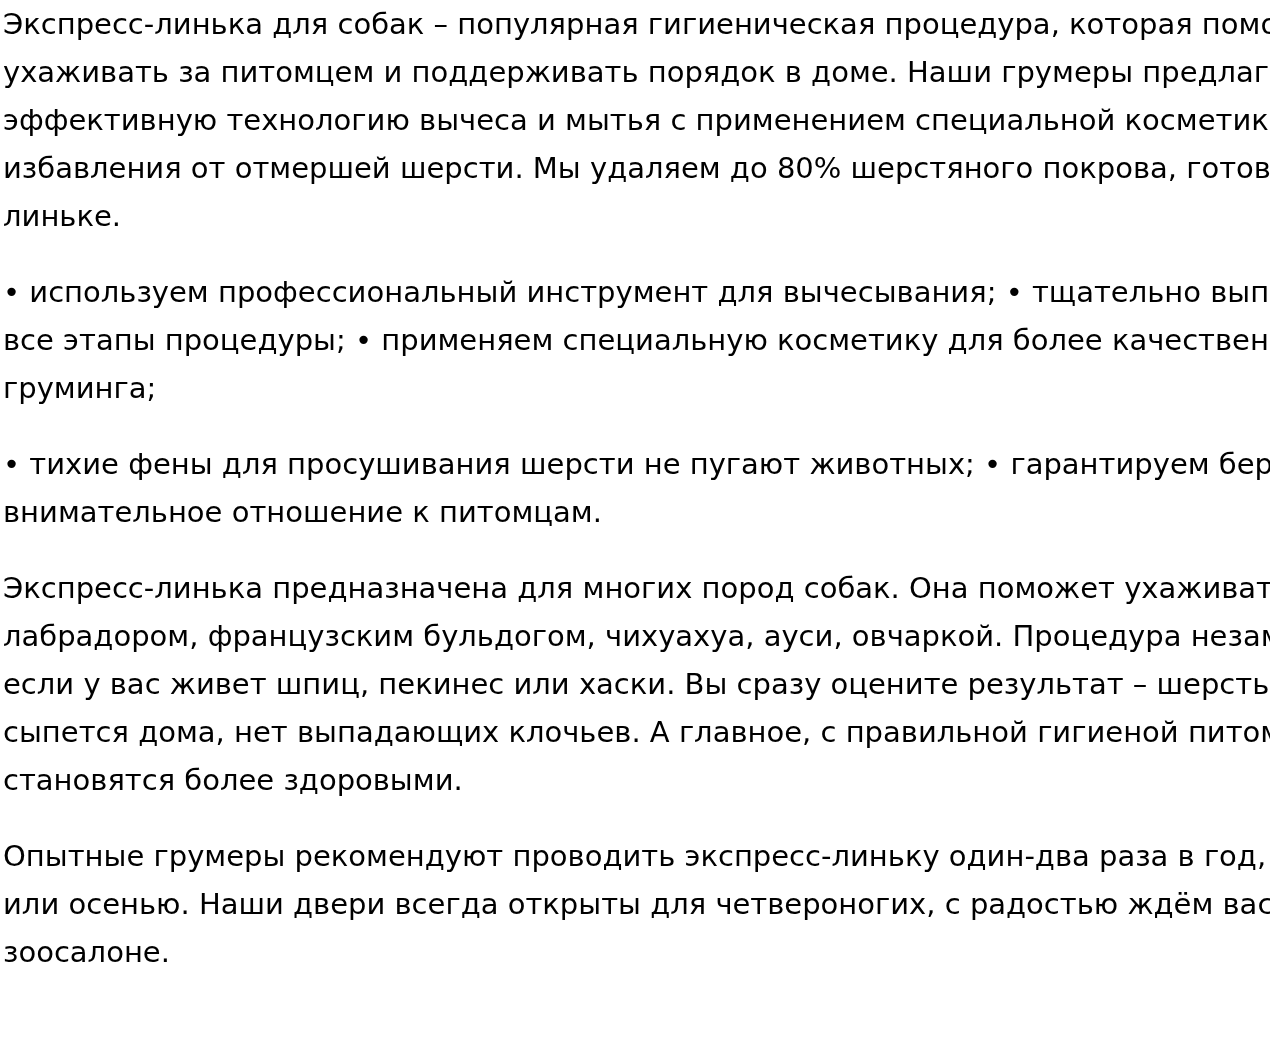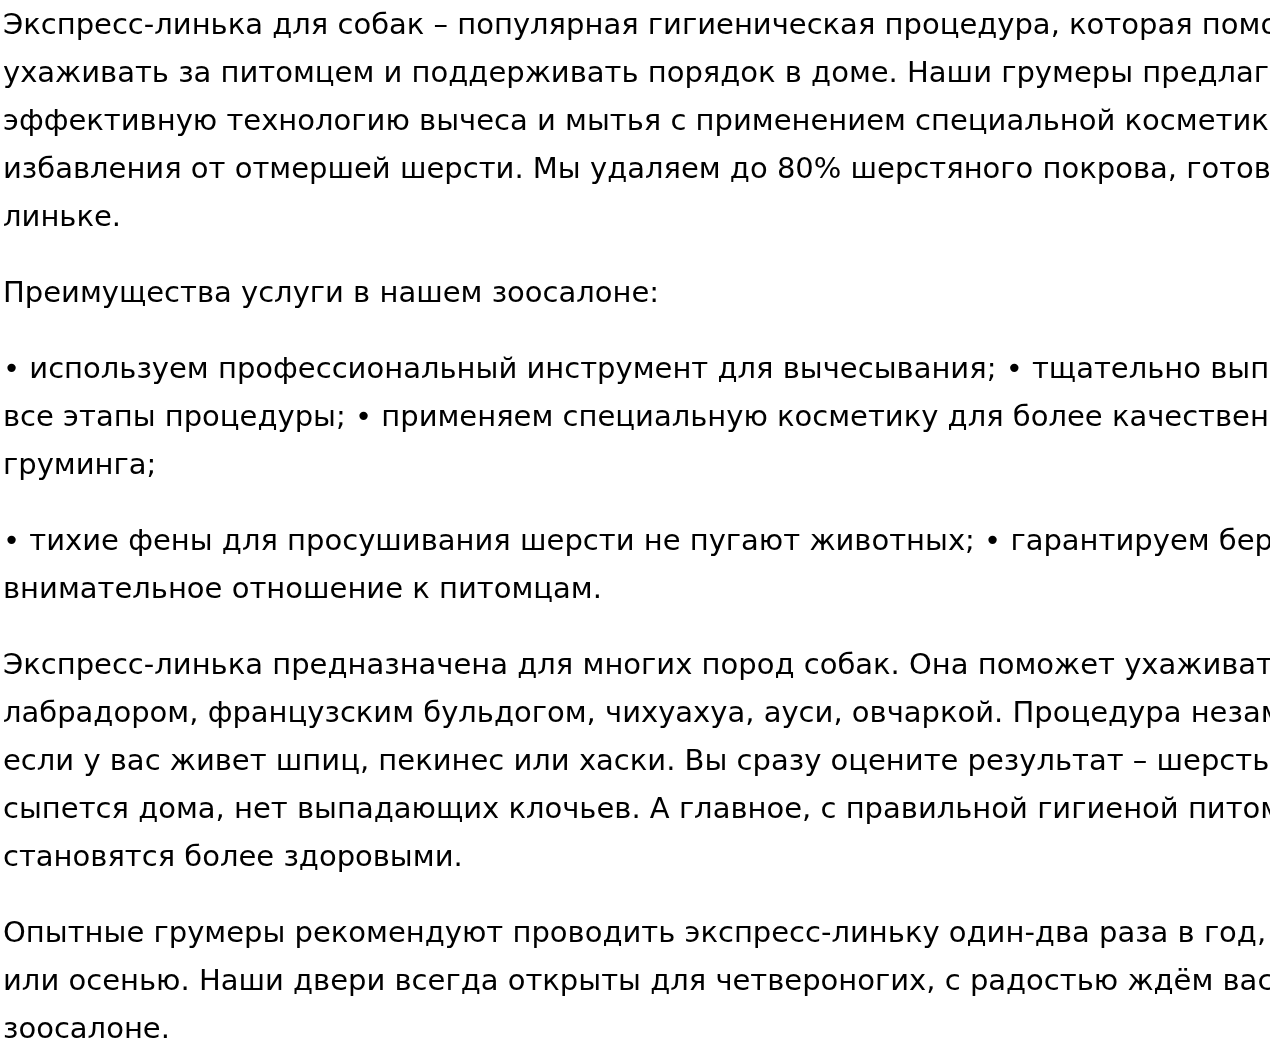--- a/index.html
+++ b/index.html
@@ -32,21 +32,20 @@
 </head>
 <body>
 
 <main class="doc">
   <p class="para">Экспресс-линька для собак – популярная гигиеническая процедура, которая помогает
 ухаживать за питомцем и поддерживать порядок в доме. Наши грумеры предлагают
 эффективную технологию вычеса и мытья с применением специальной косметики для
 избавления от отмершей шерсти. Мы удаляем до 80% шерстяного покрова, готового к
 линьке.</p>
 
-  <p class="para">Преимущества услуги в нашем зоосалоне:</p>
 
   <p class="para">• используем профессиональный инструмент для вычесывания; • тщательно выполняем
 все этапы процедуры; • применяем специальную косметику для более качественного
 груминга;</p>
 
   <p class="para">• тихие фены для просушивания шерсти не пугают животных; • гарантируем бережное и
 внимательное отношение к питомцам.</p>
 
   <p class="para">Экспресс-линька предназначена для многих пород собак. Она поможет ухаживать за
 лабрадором, французским бульдогом, чихуахуа, ауси, овчаркой. Процедура незаменима,

